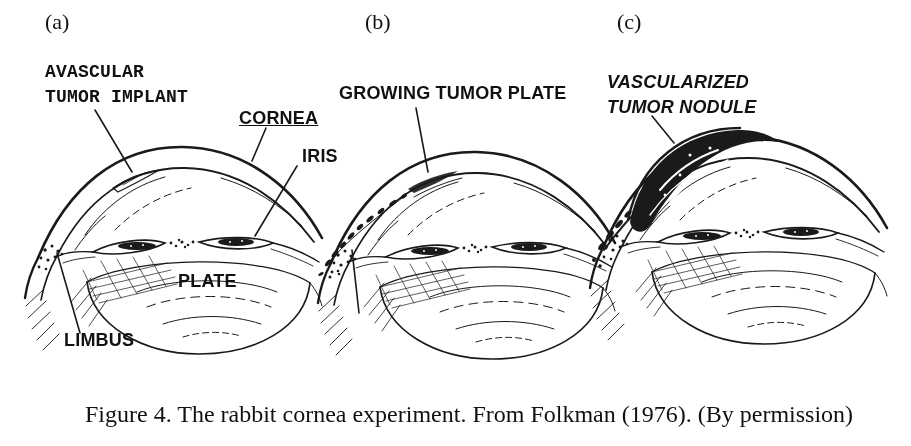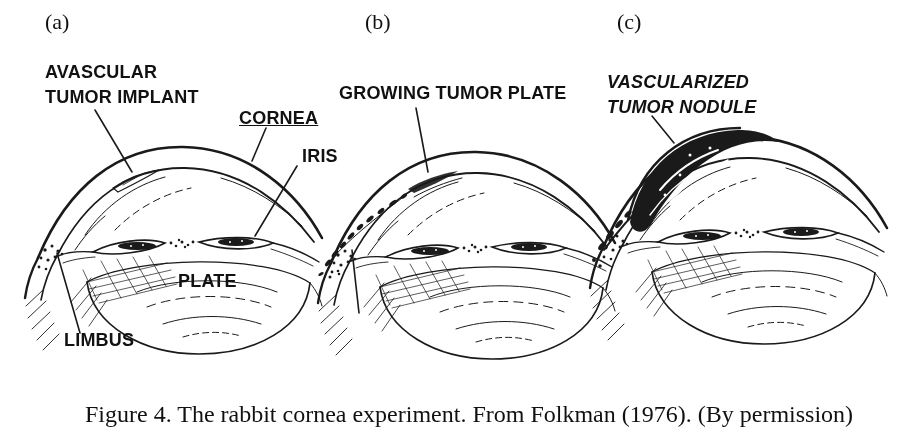--- a/index.html
+++ b/index.html
@@ -30,21 +30,21 @@
     position:absolute;
     left:85px;top:401px;
     font-family:"Liberation Serif",serif;
     font-size:24px;color:#111;
     white-space:nowrap;
   }
   
   #lbl-a{left:45px;top:9px;}
   #lbl-b{left:365px;top:9px;}
   #lbl-c{left:617px;top:9px;}
-  #lbl-implant{left:45px;top:60px;}
+  #lbl-implant{left:45px;top:60px;font-family:Liberation Mono, monospace;}
   #lbl-cornea{left:239px;top:106px;text-decoration:underline;}
   #lbl-iris{left:286px;top:144px;margin-left:16px;}
   #lbl-lens{left:178px;top:269px;}
   #lbl-limbus{left:64px;top:328px;}
   #lbl-plate{left:339px;top:81px;}
   #lbl-caps{left:363px;top:318px;}
   #lbl-nodule{left:607px;top:70px;font-style:italic;}
 </style>
 </head>
 <body>

